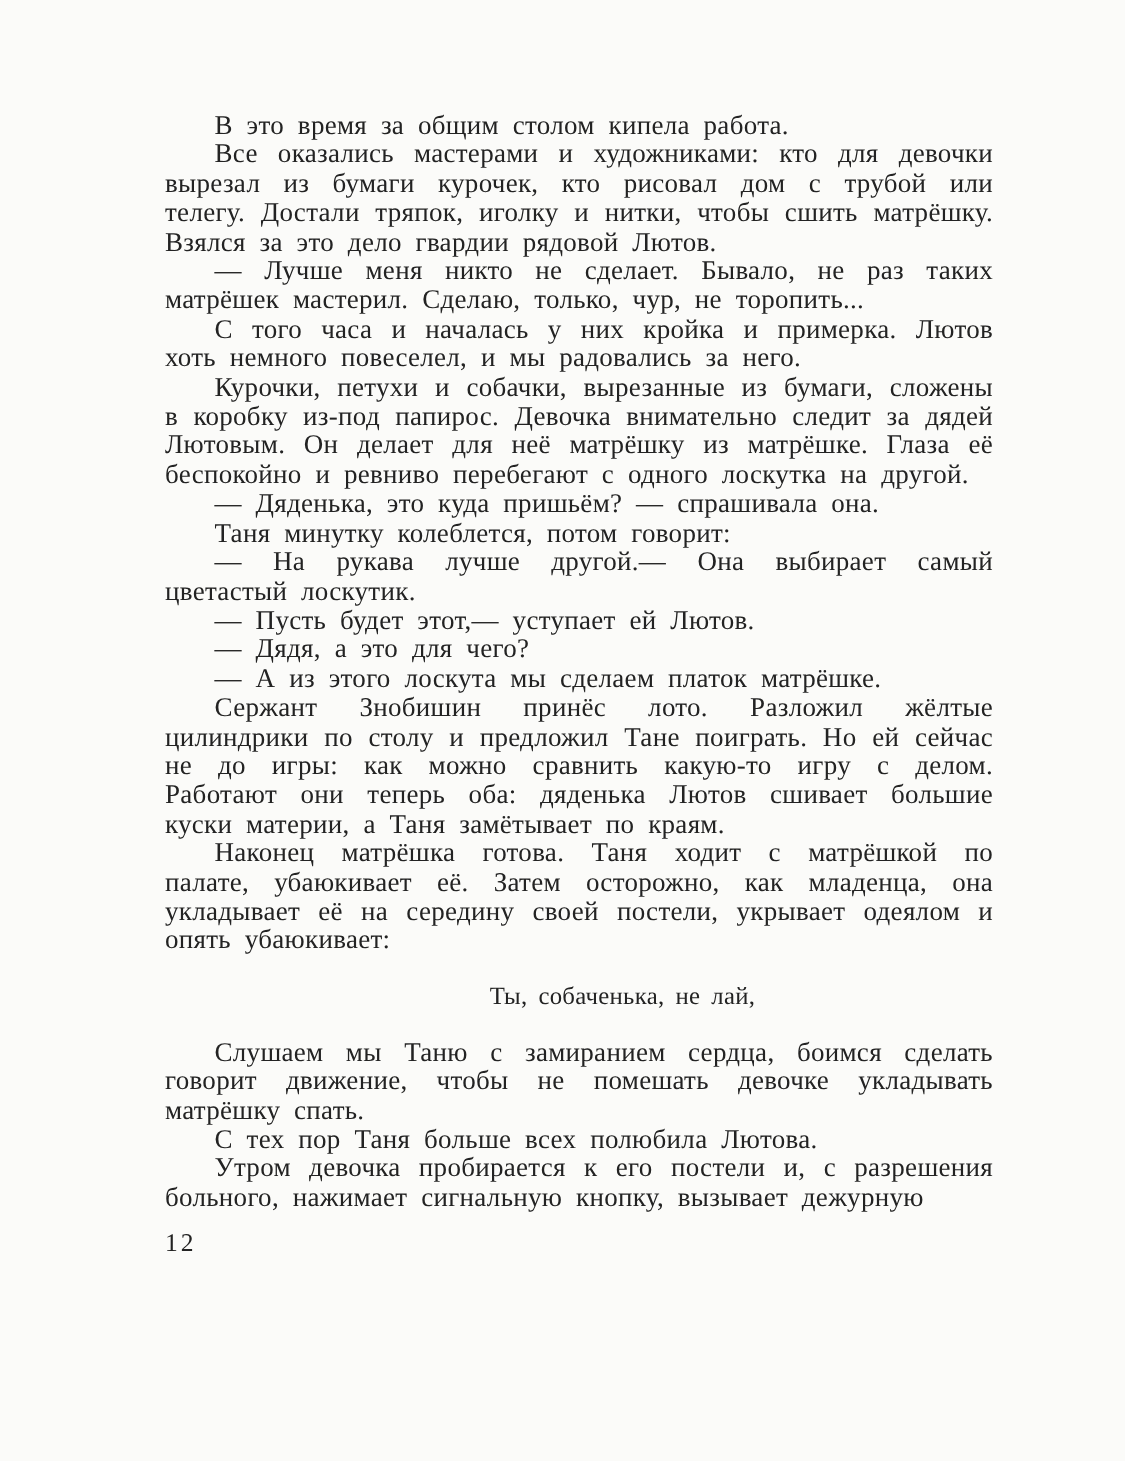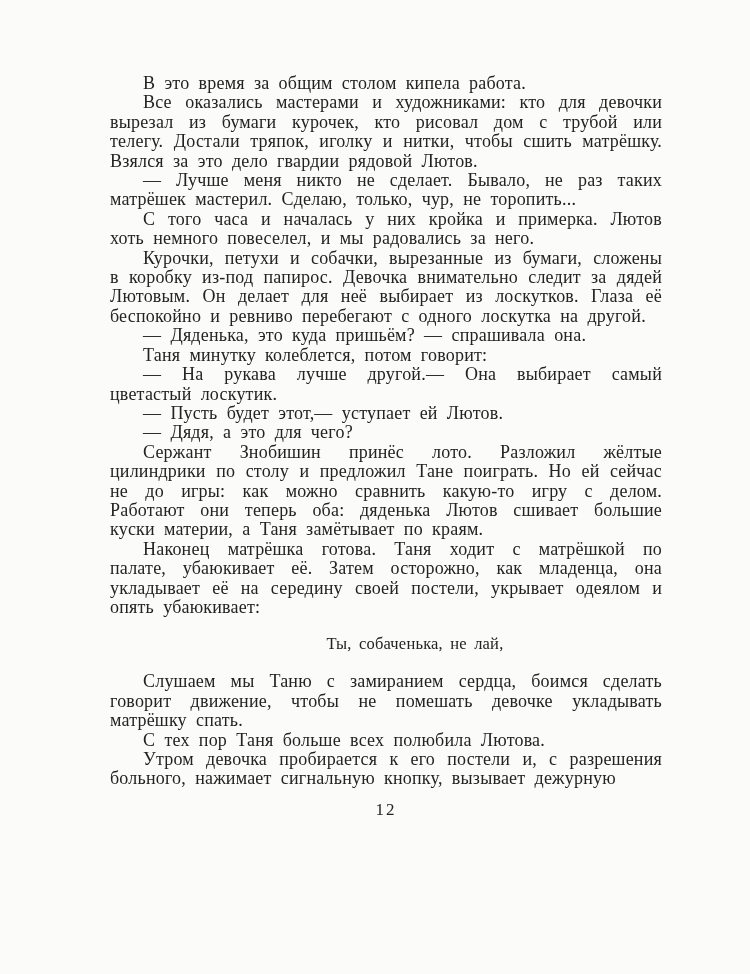--- a/index.html
+++ b/index.html
@@ -48,41 +48,41 @@
   }
   .verse-line {
     font-size: 16.5px;
     line-height: 22px;
     word-spacing: 3px;
     letter-spacing: 0.2px;
     white-space: nowrap;
   }
   .page-number {
     margin-top: 11px;
-    text-align: center;
     font-size: 17px;
     letter-spacing: 2px;
     line-height: 20px;
   }
 </style>
 </head>
 <body>
 
 <div class="page">
   <div class="text-block">
     <p class="para">В это время за общим столом кипела работа.</p>
     <p class="para">Все оказались мастерами и художниками: кто для девочки вырезал из бумаги курочек, кто рисовал дом с трубой или телегу. Достали тряпок, иголку и нитки, чтобы сшить матрёшку. Взялся за это дело гвардии рядовой Лютов.</p>
     <p class="para">— Лучше меня никто не сделает. Бывало, не раз таких матрёшек мастерил. Сделаю, только, чур, не торопить...</p>
     <p class="para">С того часа и началась у них кройка и примерка. Лютов хоть немного повеселел, и мы радовались за него.</p>
-    <p class="para">Курочки, петухи и собачки, вырезанные из бумаги, сложены в коробку из-под папирос. Девочка внимательно следит за дядей Лютовым. Он делает для неё выбирает из лоскутков. Глаза её беспокойно и ревниво перебегают с одного лоскутка на другой.</p>
+    <p class="para">Курочки, петухи и собачки, вырезанные из бумаги, сложены в коробку из-под папирос. Девочка внимательно следит за дядей Лютовым. Он делает для неё матрёшку из матрёшке. Глаза её беспокойно и ревниво перебегают с одного лоскутка на другой.</p>
     <p class="para">— Дяденька, это куда пришьём? — спрашивала она.</p>
     <p class="para">Таня минутку колеблется, потом говорит:</p>
     <p class="para">— На рукава лучше другой.— Она выбирает самый цветастый лоскутик.</p>
     <p class="para">— Пусть будет этот,— уступает ей Лютов.</p>
     <p class="para">— Дядя, а это для чего?</p>
+    <p class="para">— А из этого лоскута мы сделаем платок матрёшке.</p>
     <p class="para">Сержант Знобишин принёс лото. Разложил жёлтые цилиндрики по столу и предложил Тане поиграть. Но ей сейчас не до игры: как можно сравнить какую-то игру с делом. Работают они теперь оба: дяденька Лютов сшивает большие куски материи, а Таня замётывает по краям.</p>
     <p class="para">Наконец матрёшка готова. Таня ходит с матрёшкой по палате, убаюкивает её. Затем осторожно, как младенца, она укладывает её на середину своей постели, укрывает одеялом и опять убаюкивает:</p>
 
     <div class="verse">
       <div class="verse-inner">
         <div class="verse-line">Ты, собаченька, не лай,</div>
       </div>
     </div>
 
     <p class="para">Слушаем мы Таню с замиранием сердца, боимся сделать говорит движение, чтобы не помешать девочке укладывать матрёшку спать.</p>

